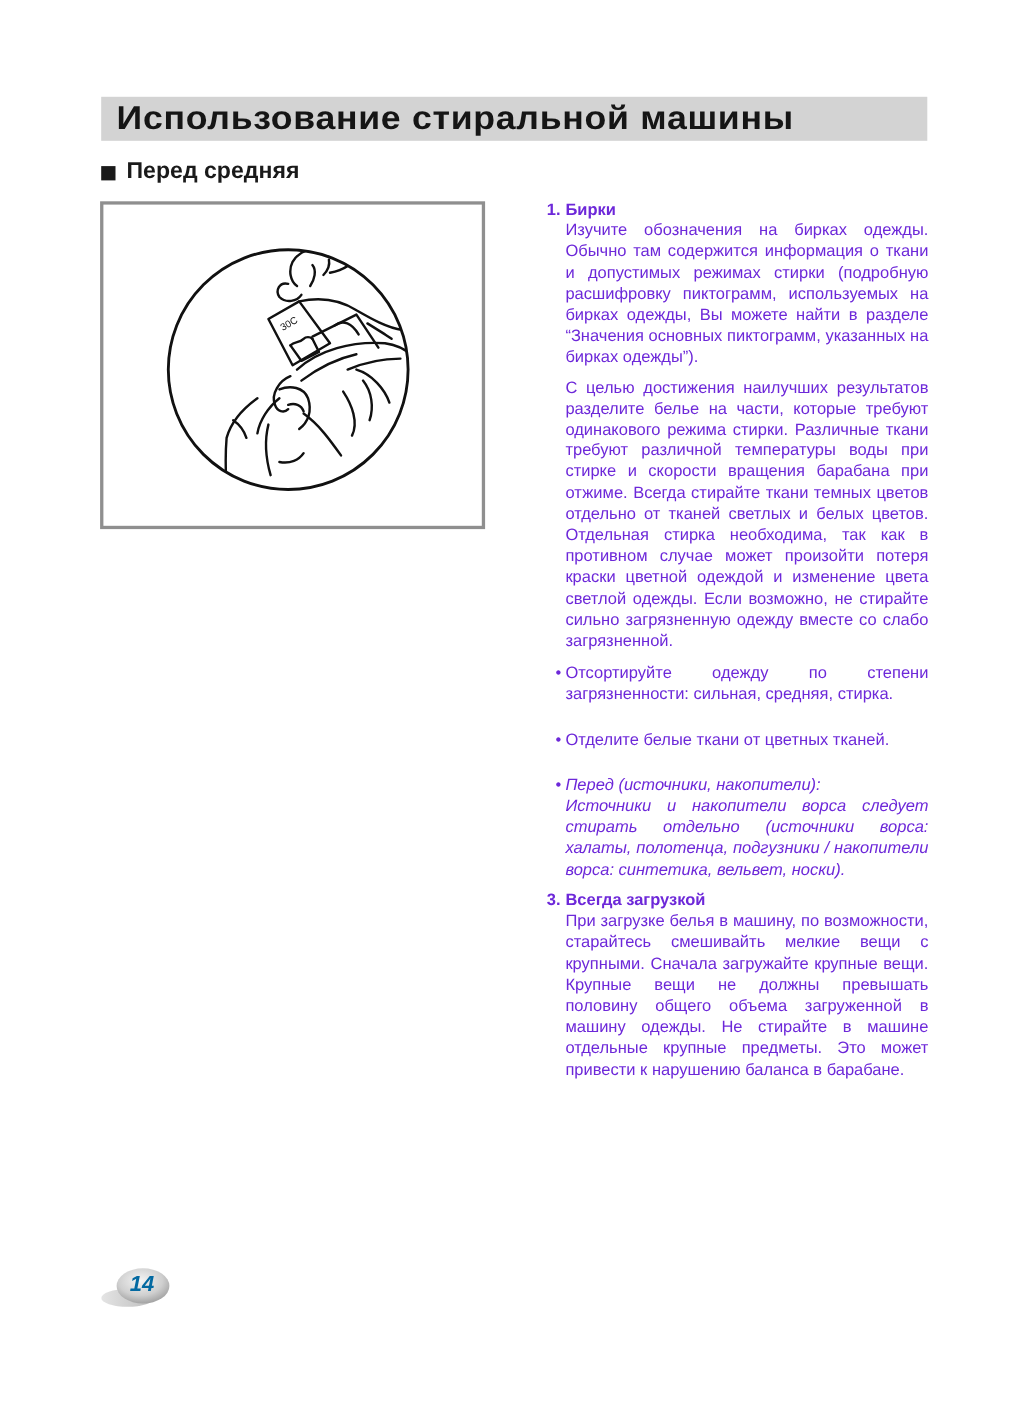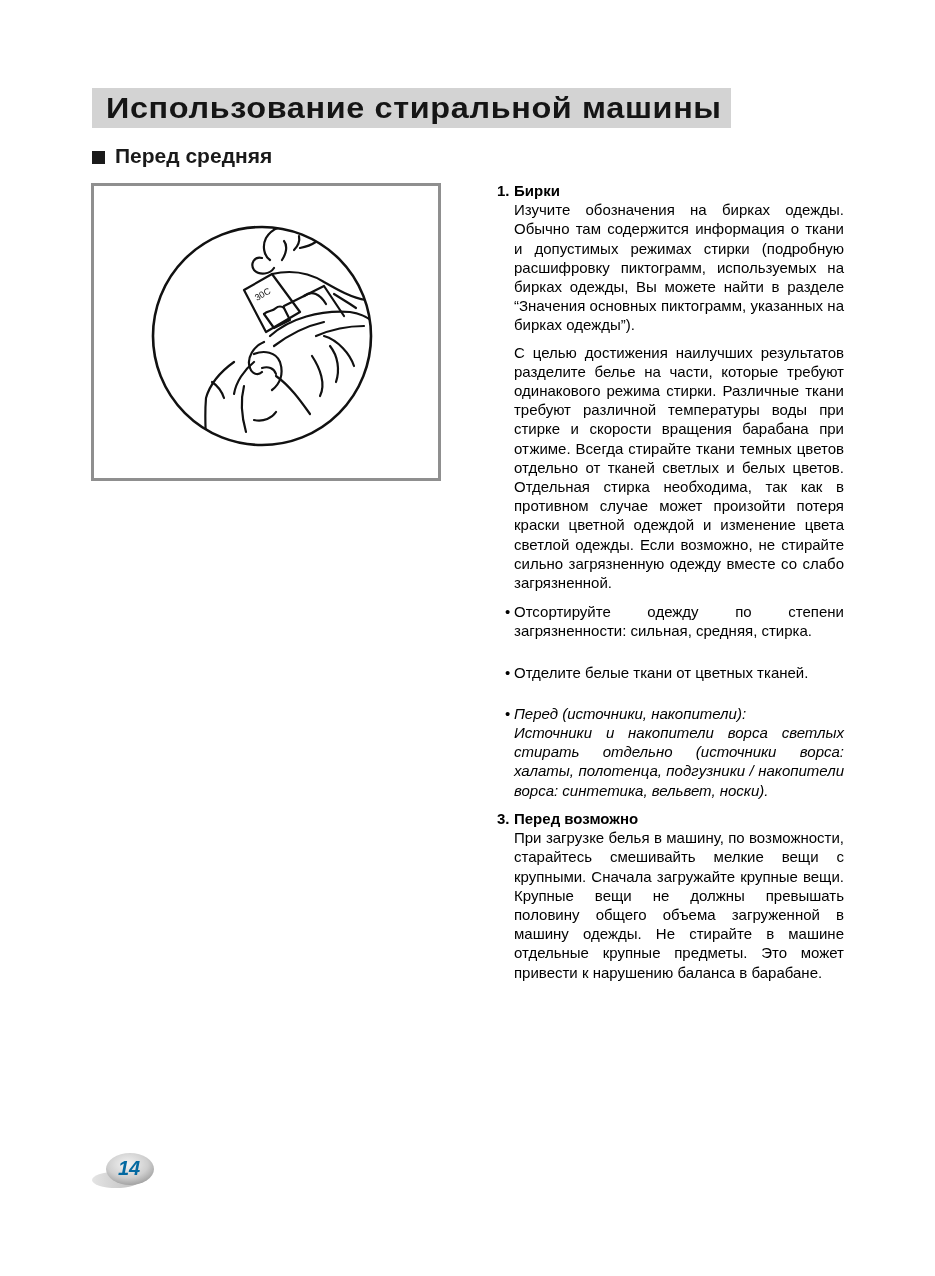--- a/index.html
+++ b/index.html
@@ -12,21 +12,21 @@
       height: 1276px;
       position: relative;
       overflow: hidden;
       font-family: "Liberation Sans", "DejaVu Sans", sans-serif;
       color: #1a1a1a;
     }
     .title-bar {
       position: absolute;
       left: 92px;
       top: 88px;
-      width: 639px;
+      width: 751px;
       height: 40px;
       background: #d3d3d3;
     }
     .title-text {
       position: absolute;
       left: 14px;
       top: 0;
       line-height: 40px;
       font-size: 30px;
       font-weight: bold;
@@ -71,21 +71,21 @@
       left: 0;
       top: 0;
     }
     .content {
       position: absolute;
       left: 497px;
       top: 181px;
       width: 347px;
       font-size: 15px;
       line-height: 19.2px;
-      color: #000000;
+      color: #6d28d9;
     }
     .item {
       position: relative;
     }
     .item-head {
       font-weight: bold;
       white-space: nowrap;
     }
     .item-num {
       display: inline-block;
@@ -203,27 +203,27 @@
     </div>
 
     <div class="bullet" style="margin-bottom: 22px;">
       <span class="bullet-dot">•</span>
       <div class="bullet-text">Отделите белые ткани от цветных тканей.</div>
     </div>
 
     <div class="bullet italic" style="margin-bottom: 9px;">
       <span class="bullet-dot" style="font-style: normal;">•</span>
       <div class="bullet-text">Перед (источники, накопители):</div>
-      <div class="bullet-text">Источники и накопители ворса светлых стирать отдельно (источники ворса: халаты, полотенца, подгузники / накопители ворса: синтетика, вельвет, носки).</div>
+      <div class="bullet-text">Источники и накопители ворса следует стирать отдельно (источники ворса: халаты, полотенца, подгузники / накопители ворса: синтетика, вельвет, носки).</div>
     </div>
   </div>
 
   <div class="item">
     <div class="item-head">
-      <span class="item-num">3.</span><span>Перед возможно</span>
+      <span class="item-num">3.</span><span>Всегда загрузкой</span>
     </div>
     <div class="item-body">При загрузке белья в машину, по возможности, старайтесь смешивайть мелкие вещи с крупными. Сначала загружайте крупные вещи. Крупные вещи не должны превышать половину общего объема загруженной в машину одежды. Не стирайте в машине отдельные крупные предметы. Это может привести к нарушению баланса в барабане.</div>
   </div>
 </div>
 
 <div class="page-badge">
   <svg width="64" height="40" viewBox="0 0 64 40">
     <defs>
       <radialGradient id="bg1" cx="0.45" cy="0.35" r="0.7">
         <stop offset="0" stop-color="#f4f4f4"></stop>

